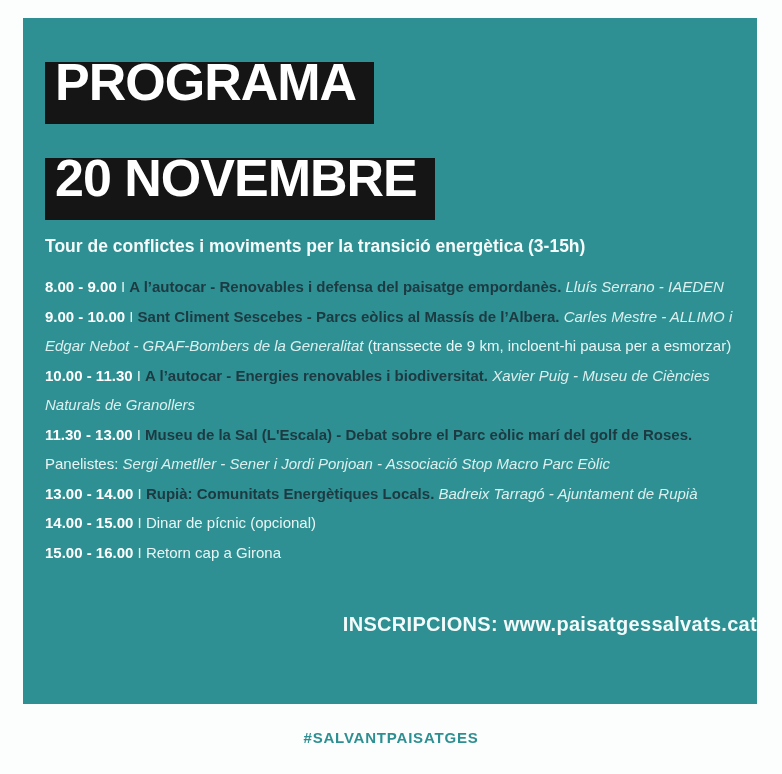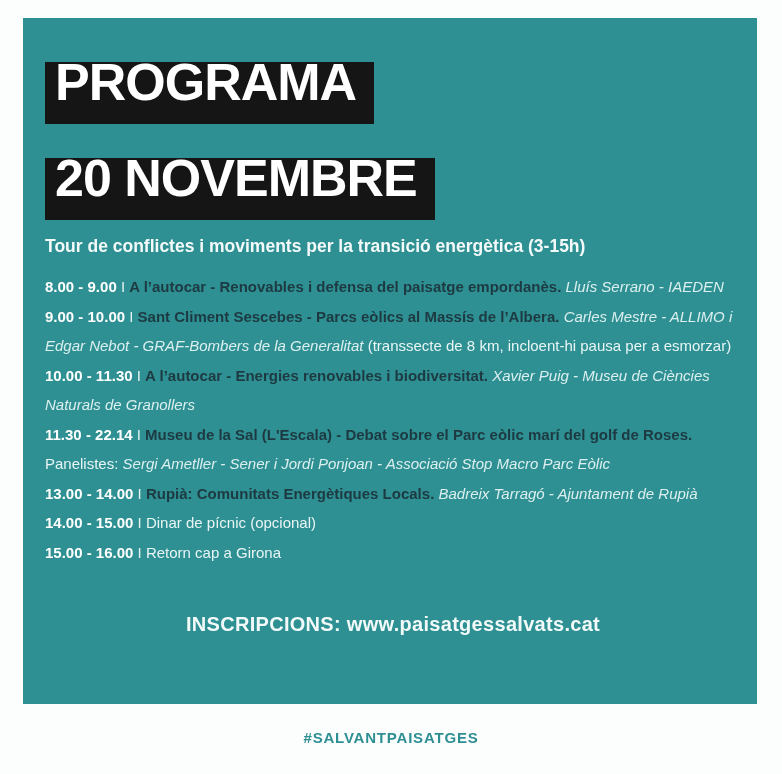--- a/index.html
+++ b/index.html
@@ -50,21 +50,21 @@
   }
   .schedule p { margin:0; }
   .t-time  { font-weight:700; color:#ffffff; }
   .t-sep   { color:#e3f1f1; font-weight:400; }
   .t-event { font-weight:700; color:#1d3942; }
   .t-spk   { font-style:italic; color:#dcefef; }
   .t-plain { color:#e9f5f5; }
 
   .inscriptions {
     margin-top:46px;
-    text-align:center;
+    text-align:right;
     font-size:20px;
     font-weight:700;
     color:#f2fafa;
     letter-spacing:0.3px;
     margin-left:6px;
   }
 
   .hashtag {
     position:absolute; left:0; top:729px; width:782px;
     text-align:center;
@@ -96,30 +96,30 @@
         <span class="t-time">8.00 - 9.00</span>
         <span class="t-sep">I</span>
         <span class="t-event">A l’autocar - Renovables i defensa del paisatge empordanès.</span>
         <span class="t-spk">Lluís Serrano - IAEDEN</span>
       </p>
       <p>
         <span class="t-time">9.00 - 10.00</span>
         <span class="t-sep">I</span>
         <span class="t-event">Sant Climent Sescebes - Parcs eòlics al Massís de l’Albera.</span>
         <span class="t-spk">Carles Mestre - ALLIMO i Edgar Nebot - GRAF-Bombers de la Generalitat</span>
-        <span class="t-plain">(transsecte de 8 km, incloent-hi pausa per a esmorzar)</span>
+        <span class="t-plain">(transsecte de 9 km, incloent-hi pausa per a esmorzar)</span>
       </p>
       <p>
         <span class="t-time">10.00 - 11.30</span>
         <span class="t-sep">I</span>
         <span class="t-event">A l’autocar - Energies renovables i biodiversitat.</span>
         <span class="t-spk">Xavier Puig - Museu de Ciències Naturals de Granollers</span>
       </p>
       <p>
-        <span class="t-time">11.30 - 22.14</span>
+        <span class="t-time">11.30 - 13.00</span>
         <span class="t-sep">I</span>
         <span class="t-event">Museu de la Sal (L'Escala) - Debat sobre el Parc eòlic marí del golf de Roses.</span>
       </p>
       <p>
         <span class="t-plain">Panelistes:</span>
         <span class="t-spk">Sergi Ametller - Sener i Jordi Ponjoan - Associació Stop Macro Parc Eòlic</span>
       </p>
       <p>
         <span class="t-time">13.00 - 14.00</span>
         <span class="t-sep">I</span>

